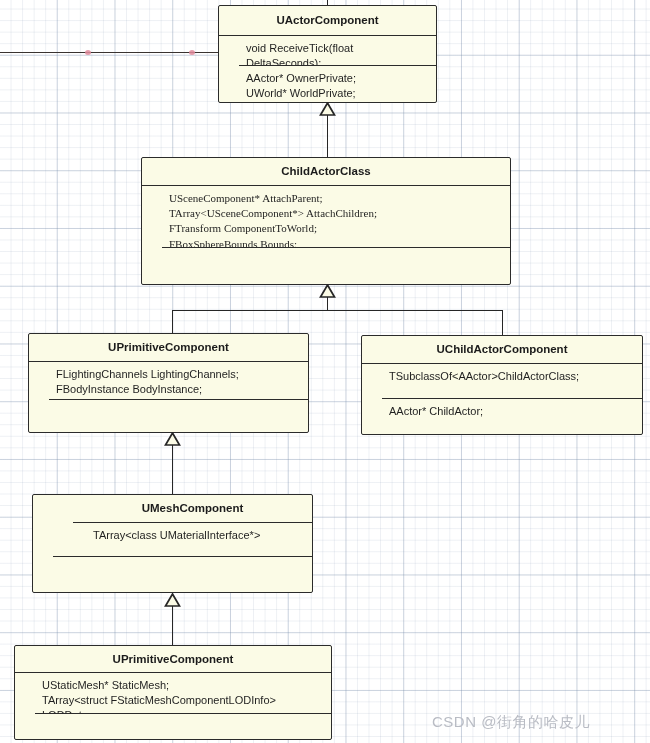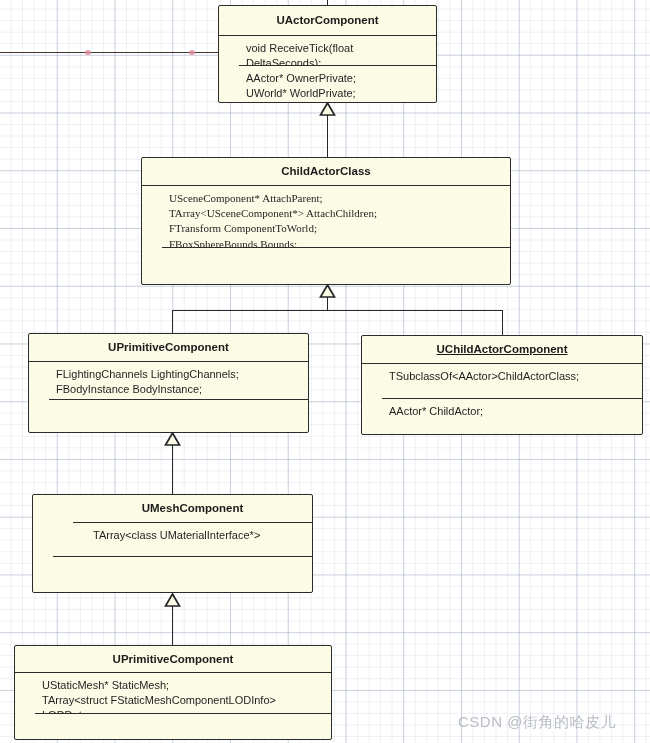--- a/index.html
+++ b/index.html
@@ -151,21 +151,21 @@
   <div class="conn-v" style="left:502px; top:310px; height:25px;"></div>
 
   <div class="uml-box" style="left:28px; top:333px; width:281px; height:100px;">
     <div class="uml-title" style="height:28px;">UPrimitiveComponent</div>
     <div class="uml-compartment divider" style="height:38px;">FLightingChannels LightingChannels;
 FBodyInstance BodyInstance;</div>
     <div class="uml-compartment empty" style="height:31px;"></div>
   </div>
 
   <div class="uml-box" style="left:361px; top:335px; width:282px; height:100px;">
-    <div class="uml-title" style="height:28px;text-decoration:underline;">UChildActorComponent</div>
+    <div class="uml-title" style="height:28px;">UChildActorComponent</div>
     <div class="uml-compartment divider" style="height:35px;">TSubclassOf&lt;AActor&gt;ChildActorClass;</div>
     <div class="uml-compartment" style="height:34px;">AActor*  ChildActor;</div>
   </div>
 
   <div class="conn-v" style="left:172px; top:445px; height:50px;"></div>
   <div class="arrow-up" style="left:164px; top:432px;">
     <svg width="17" height="14" viewBox="0 0 17 14">
       <polygon points="8.5,1 15.5,13 1.5,13" fill="#fbfbe6" stroke="#262626" stroke-width="1.7"></polygon>
     </svg>
   </div>
@@ -183,15 +183,15 @@
     </svg>
   </div>
 
   <div class="uml-box" style="left:14px; top:645px; width:318px; height:95px;">
     <div class="uml-title" style="height:27px;">UPrimitiveComponent</div>
     <div class="uml-compartment divider" style="height:41px;">UStaticMesh* StaticMesh;
 TArray&lt;struct FStaticMeshComponentLODInfo&gt; LODData;</div>
     <div class="uml-compartment empty" style="height:25px;"></div>
   </div>
 
-  <div class="watermark" style="left:458px; top:713px;">CSDN @街角的哈皮儿</div>
+  <div class="watermark" style="left:432px; top:713px;">CSDN @街角的哈皮儿</div>
 
 </div>
 
 </body></html>

